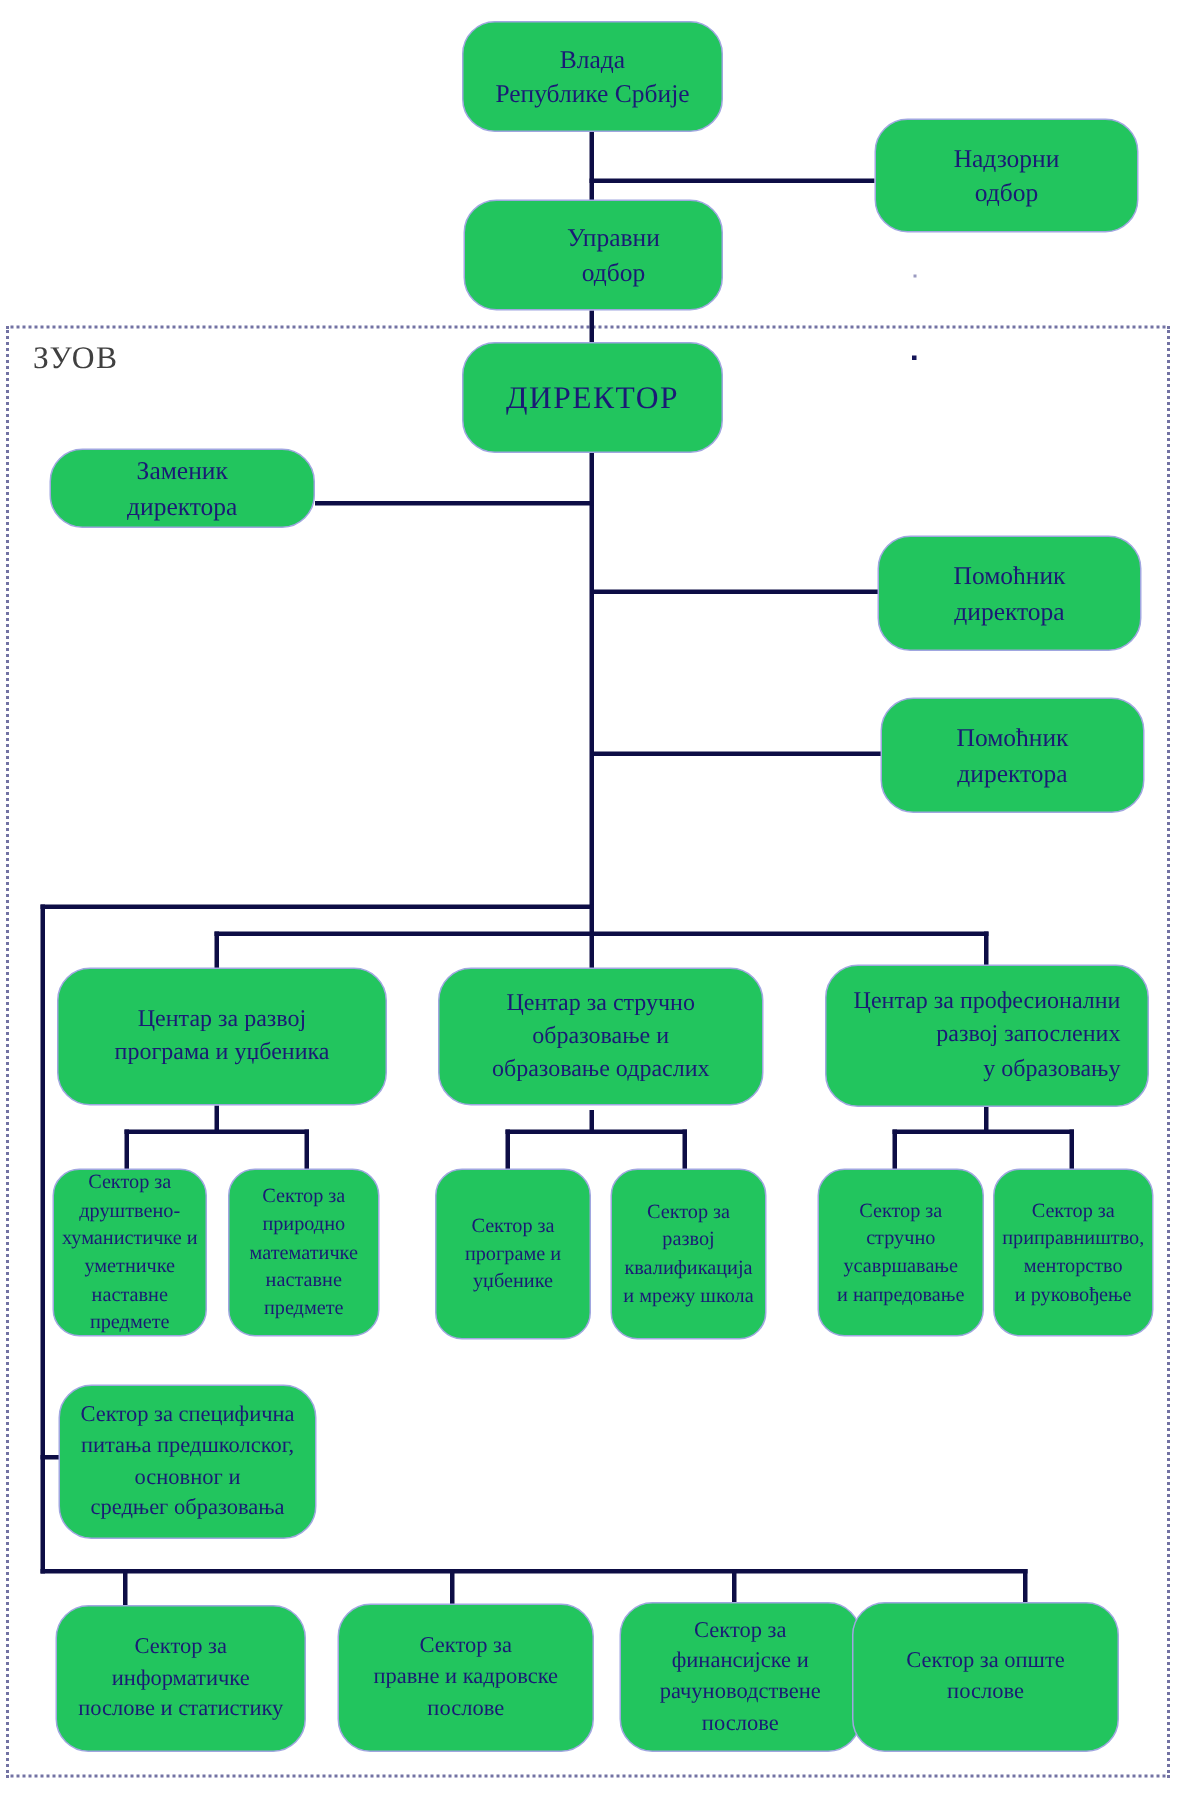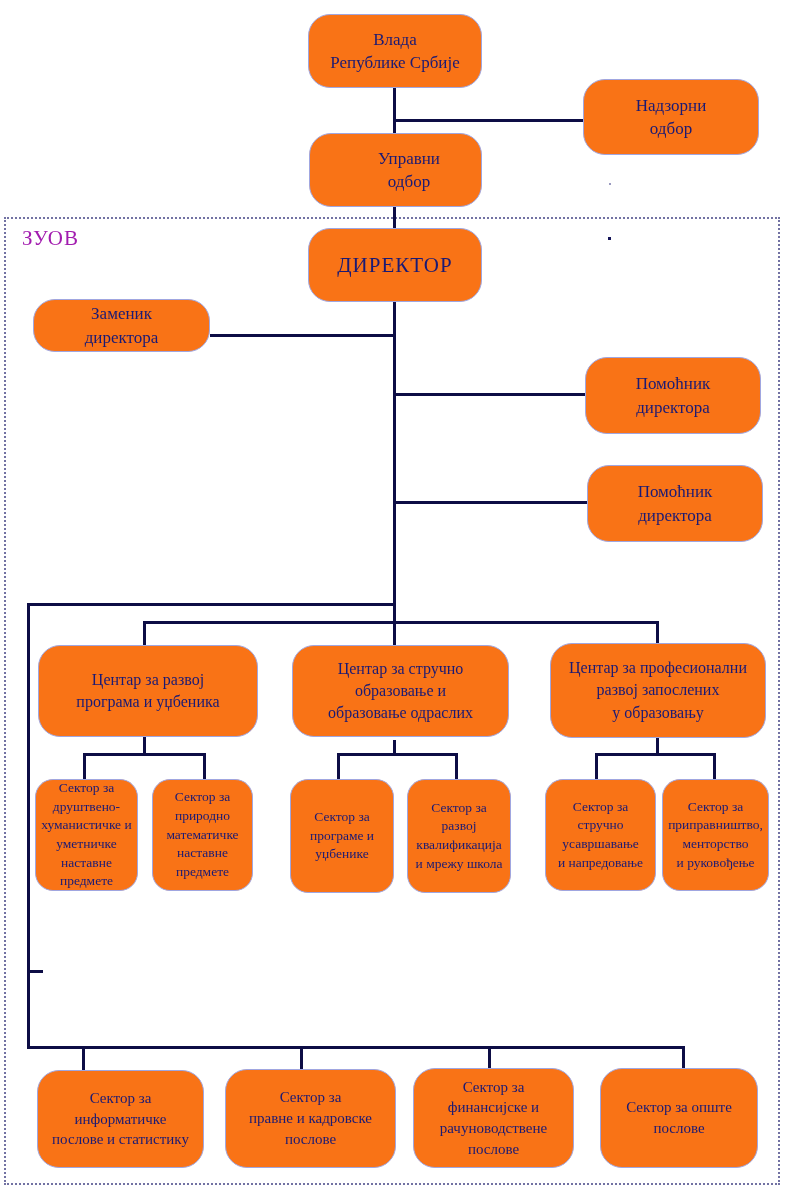--- a/index.html
+++ b/index.html
@@ -15,35 +15,35 @@
   .zuov-frame {
     position: absolute;
     left: 4px; top: 217px;
     width: 772px; height: 964px;
     border: 2px dotted #7272a3;
   }
   .zuov-label {
     position: absolute;
     left: 22px; top: 226px;
     font-size: 21px;
-    color: #a21caf;
+    color: #404040;
     letter-spacing: 1px;
   }
   
   .hline, .vline {
     position: absolute;
     background: #0d0d45;
   }
   .hline { height: 3px; }
   .vline { width: 3px; }
   
   .node {
     position: absolute;
     box-sizing: border-box;
-    background: #f97316;
+    background: #22c55e;
     border: 1.5px solid #a0a6e0;
     border-radius: 22px;
     color: #1a1a75;
     display: flex;
     align-items: center;
     justify-content: center;
     text-align: center;
     white-space: pre-line;
     line-height: 1.38;
   }
@@ -113,21 +113,21 @@
   <div class="node n-lg" style="left:585px; top:357px; width:176px; height:77px;">Помоћник
 директора</div>
   <div class="node n-lg" style="left:587px; top:465px; width:176px; height:77px;">Помоћник
 директора</div>
 
   <div class="node n-md" style="left:292px; top:645px; width:217px; height:92px;">Центар за стручно
 образовање и
 образовање одраслих</div>
   <div class="node n-md" style="left:38px;  top:645px; width:220px; height:92px;">Центар за развој
 програма и уџбеника</div>
-  <div class="node n-md" style="left:550px; top:643px; width:216px; height:95px;">Центар за професионални
+  <div class="node n-md" style="left:550px; top:643px; width:216px; height:95px;text-align:right;">Центар за професионални
 развој запослених
 у образовању</div>
 
   <div class="node n-xs" style="left:35px;  top:779px; width:103px; height:112px;">Сектор за
 друштвено-
 хуманистичке и
 уметничке
 наставне
 предмете</div>
   <div class="node n-xs" style="left:152px; top:779px; width:101px; height:112px;">Сектор за
@@ -144,27 +144,31 @@
 и мрежу школа</div>
   <div class="node n-xs" style="left:545px; top:779px; width:111px; height:112px;">Сектор за
 стручно
 усавршавање
 и напредовање</div>
   <div class="node n-xs" style="left:662px; top:779px; width:107px; height:112px;">Сектор за
 приправништво,
 менторство
 и руковођење</div>
 
+  <div class="node n-sm" style="left:39px;  top:923px; width:172px; height:103px;">Сектор за специфична
+питања предшколског,
+основног и
+средњег образовања</div>
 
   <div class="node n-sm" style="left:37px;  top:1070px; width:167px; height:98px;">Сектор за
 информатичке
 послове и статистику</div>
   <div class="node n-sm" style="left:225px; top:1069px; width:171px; height:99px;">Сектор за
 правне и кадровске
 послове</div>
   <div class="node n-sm" style="left:413px; top:1068px; width:161px; height:100px;">Сектор за
 финансијске и
 рачуноводствене
 послове</div>
-  <div class="node n-sm" style="left:600px; top:1068px; width:158px; height:100px;">Сектор за опште
+  <div class="node n-sm" style="left:568px; top:1068px; width:178px; height:100px;">Сектор за опште
 послове</div>
 
 </div>
 
 </body></html>

